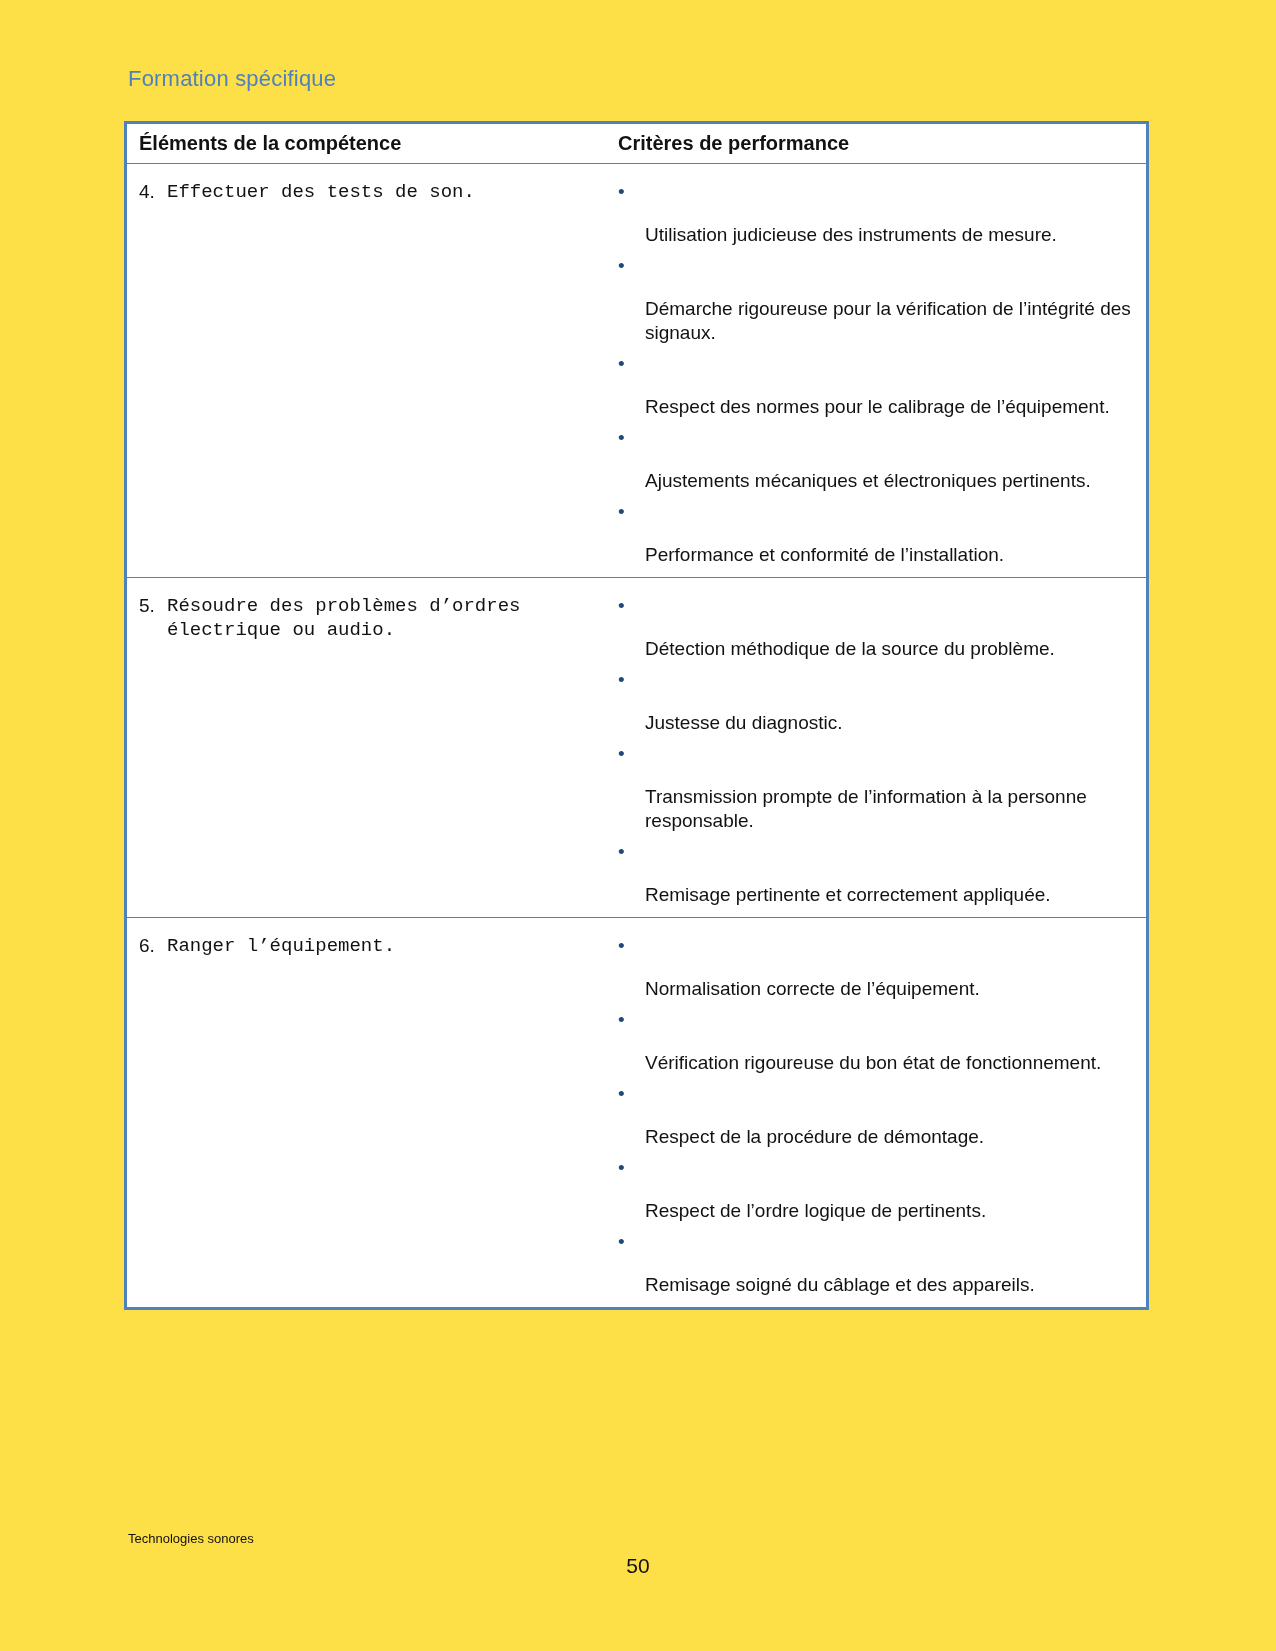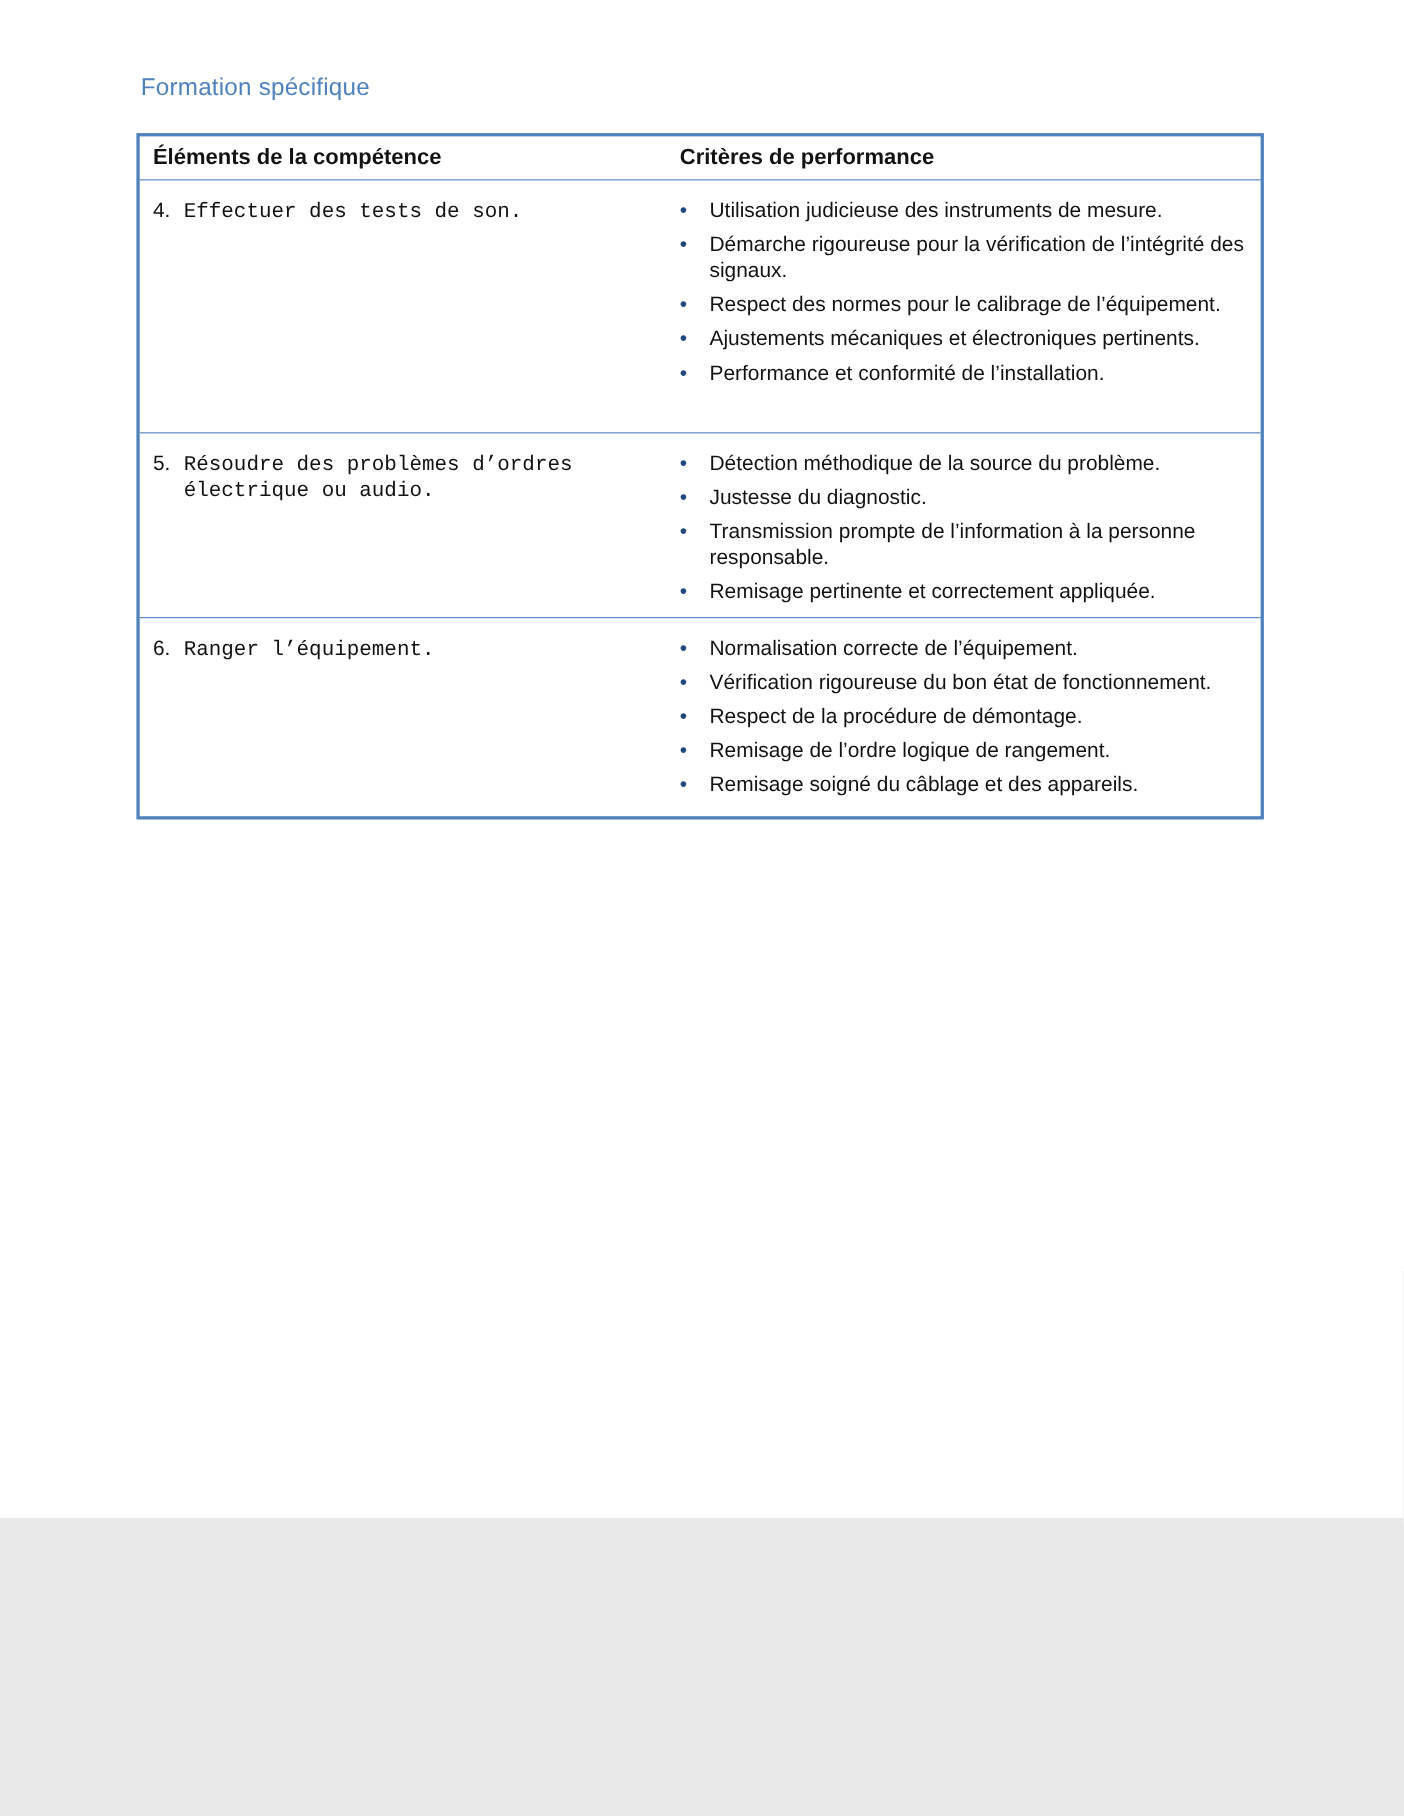--- a/index.html
+++ b/index.html
@@ -1,21 +1,21 @@
 <!DOCTYPE html>
 <html><head>
 <meta charset="utf-8">
 <style>
   * { margin:0; padding:0; box-sizing:border-box; }
   html,body { background:#e9e9e9; }
   .page {
     position:relative;
-    width:1276px; height:1380px;
+    width:1276px; height:1651px;
     margin:0 auto;
-    background:#ffffff;
+    background:#fde047;
     font-family:"Liberation Sans", sans-serif;
     color:#121212;
   }
   .heading {
     position:absolute; left:128px; top:66px;
     font-size:22px; font-weight:400;
     color:#4f81bd;
     letter-spacing:0.2px;
   }
   .comp-table {
@@ -47,21 +47,21 @@
   .criteria-cell { padding-left:6px; padding-right:14px; }
   .criteria-list { list-style:none; }
   .criteria-list li { display:flex; margin-bottom:7px; }
   .criteria-list li:last-child { margin-bottom:0; }
   .dot {
     flex:0 0 27px;
     color:#1f497d;
     font-size:19px;
     line-height:24px;
   }
-  .crit-text { flex:1 1 auto; }
+  .crit-text { flex:1 1 auto;margin-top:43px; }
   .footer-left {
     position:absolute; left:128px; top:1528px;
     font-size:13px; line-height:22px; color:#121212;
   }
   .page-number {
     position:absolute; left:0; top:1555px;
     width:100%; text-align:center;
     font-size:21px; line-height:22px; color:#121212;
   }
 </style>
@@ -151,21 +151,21 @@
           <li>
               <span class="dot">•</span>
               <span class="crit-text">Vérification rigoureuse du bon état de fonctionnement.</span>
             </li>
           <li>
               <span class="dot">•</span>
               <span class="crit-text">Respect de la procédure de démontage.</span>
             </li>
           <li>
               <span class="dot">•</span>
-              <span class="crit-text">Remisage de l’ordre logique de rangement.</span>
+              <span class="crit-text">Respect de l’ordre logique de pertinents.</span>
             </li>
           <li>
               <span class="dot">•</span>
               <span class="crit-text">Remisage soigné du câblage et des appareils.</span>
             </li>
         </ul>
       </div>
     </div>
 
   </div>

